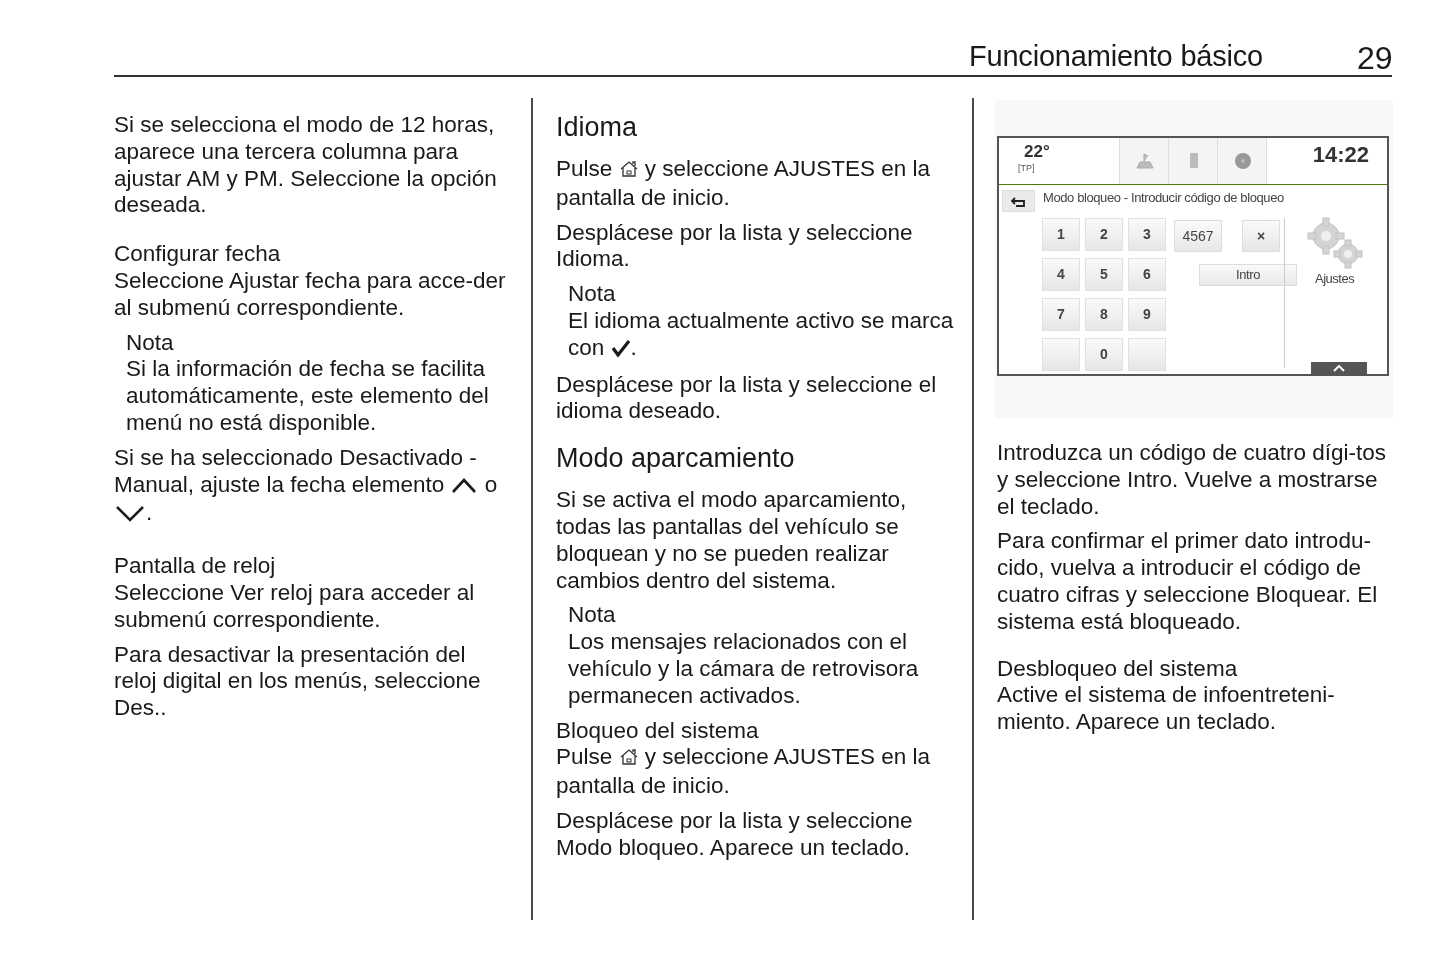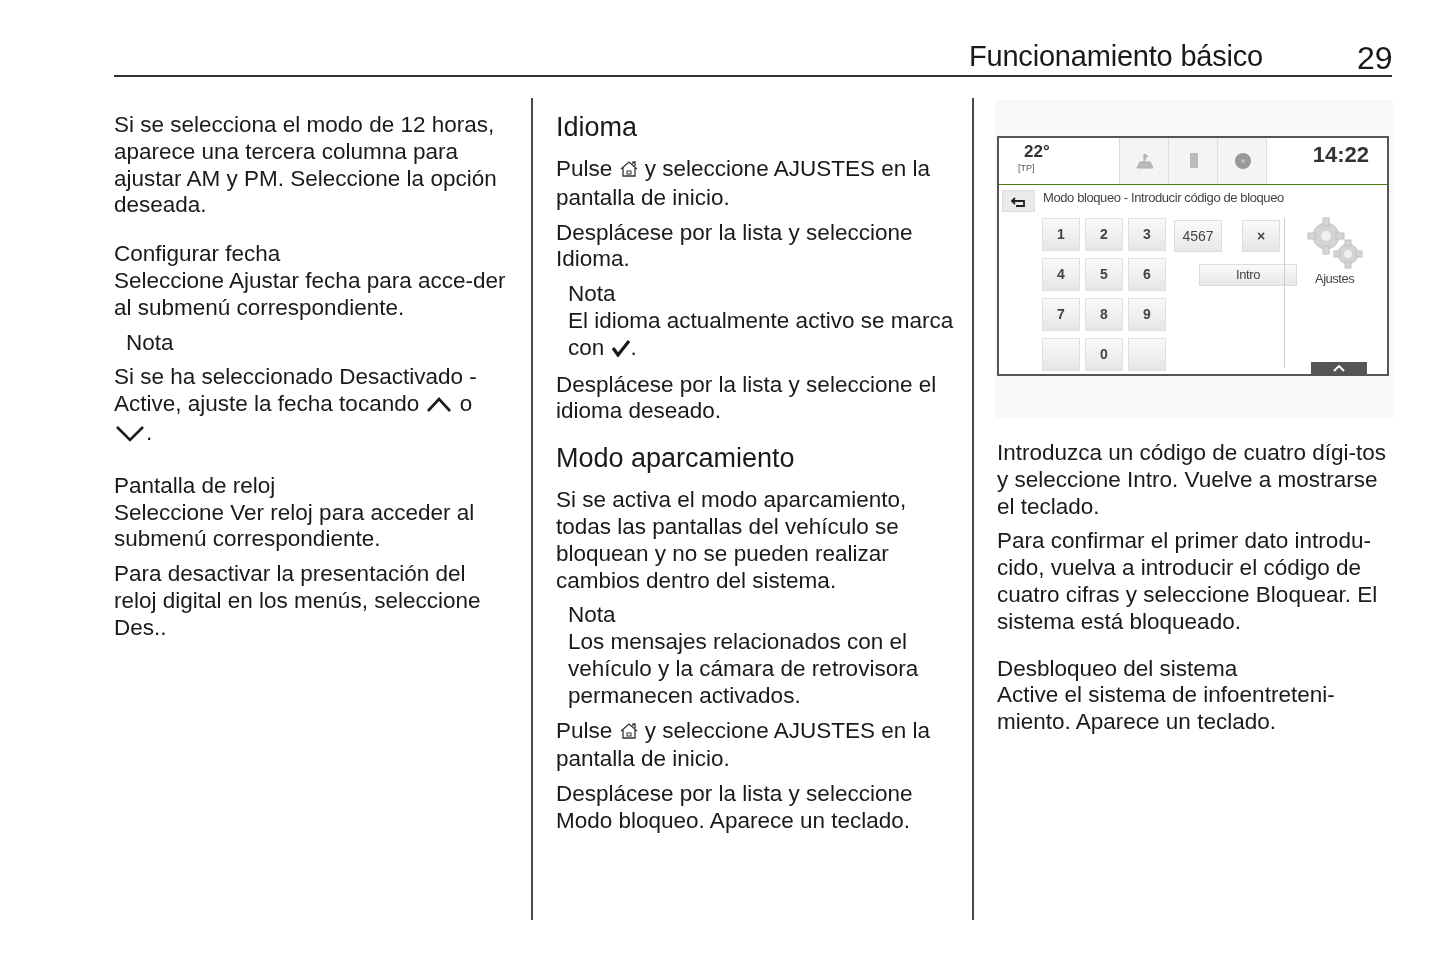--- a/index.html
+++ b/index.html
@@ -50,23 +50,24 @@
 <div class="hdr-title">Funcionamiento básico</div>
 <div class="hdr-num">29</div>
 <div class="hdr-rule"></div>
 
 <div class="col" style="left:114px;">
   <p style="margin-bottom:22px;">Si se selecciona el modo de 12 horas, aparece una tercera columna para ajustar AM y PM. Seleccione la opción deseada.</p>
   <h3 style="margin-top:4px;">Configurar fecha</h3>
   <p>Seleccione Ajustar fecha para acce-der al submenú correspondiente.</p>
   <div class="note">
     <span class="nt">Nota</span>
+    <span>Si la información de fecha se facilita automáticamente, este elemento del menú no está disponible.</span>
   </div>
   <p style="margin-bottom:24px;">
-    <span>Si se ha seleccionado Desactivado - Active, ajuste la fecha tocando</span>
+    <span>Si se ha seleccionado Desactivado - Manual, ajuste la fecha elemento</span>
     <span class="icon-inline"><svg width="28" height="18" viewBox="0 0 28 18">
           <path d="M3 16 L14 4 L25 16" fill="none" stroke="#1a1a1a" stroke-width="2.6"></path>
         </svg></span>
     <span>o</span><br>
     <span class="icon-inline"><svg width="32" height="18" viewBox="0 0 32 18">
           <path d="M3 3 L16 16 L29 3" fill="none" stroke="#1a1a1a" stroke-width="2.6"></path>
         </svg></span><span>.</span>
   </p>
   <h3>Pantalla de reloj</h3>
   <p>Seleccione Ver reloj para acceder al submenú correspondiente.</p>
@@ -93,20 +94,21 @@
           <path d="M2 9 L7 16 L18 2" fill="none" stroke="#1a1a1a" stroke-width="3.2"></path>
         </svg></span><span>.</span>
   </div>
   <p style="margin-bottom:18px;">Desplácese por la lista y seleccione el idioma deseado.</p>
   <h2>Modo aparcamiento</h2>
   <p>Si se activa el modo aparcamiento, todas las pantallas del vehículo se bloquean y no se pueden realizar cambios dentro del sistema.</p>
   <div class="note">
     <span class="nt">Nota</span>
     <span>Los mensajes relacionados con el vehículo y la cámara de retrovisora permanecen activados.</span>
   </div>
+  <h3>Bloqueo del sistema</h3>
   <p>
     <span>Pulse</span>
     <span class="icon-inline"><svg width="20" height="18" viewBox="0 0 20 18">
           <path d="M2 9 L10 2 L18 9 M4 8 V16 H16 V8 M14 4 V2 H16 V6" fill="none" stroke="#333" stroke-width="1.3"></path>
           <rect x="8" y="11" width="4" height="3" fill="none" stroke="#333" stroke-width="1"></rect>
         </svg></span>
     <span>y seleccione AJUSTES en la pantalla de inicio.</span>
   </p>
   <p>Desplácese por la lista y seleccione Modo bloqueo. Aparece un teclado.</p>
 </div>

